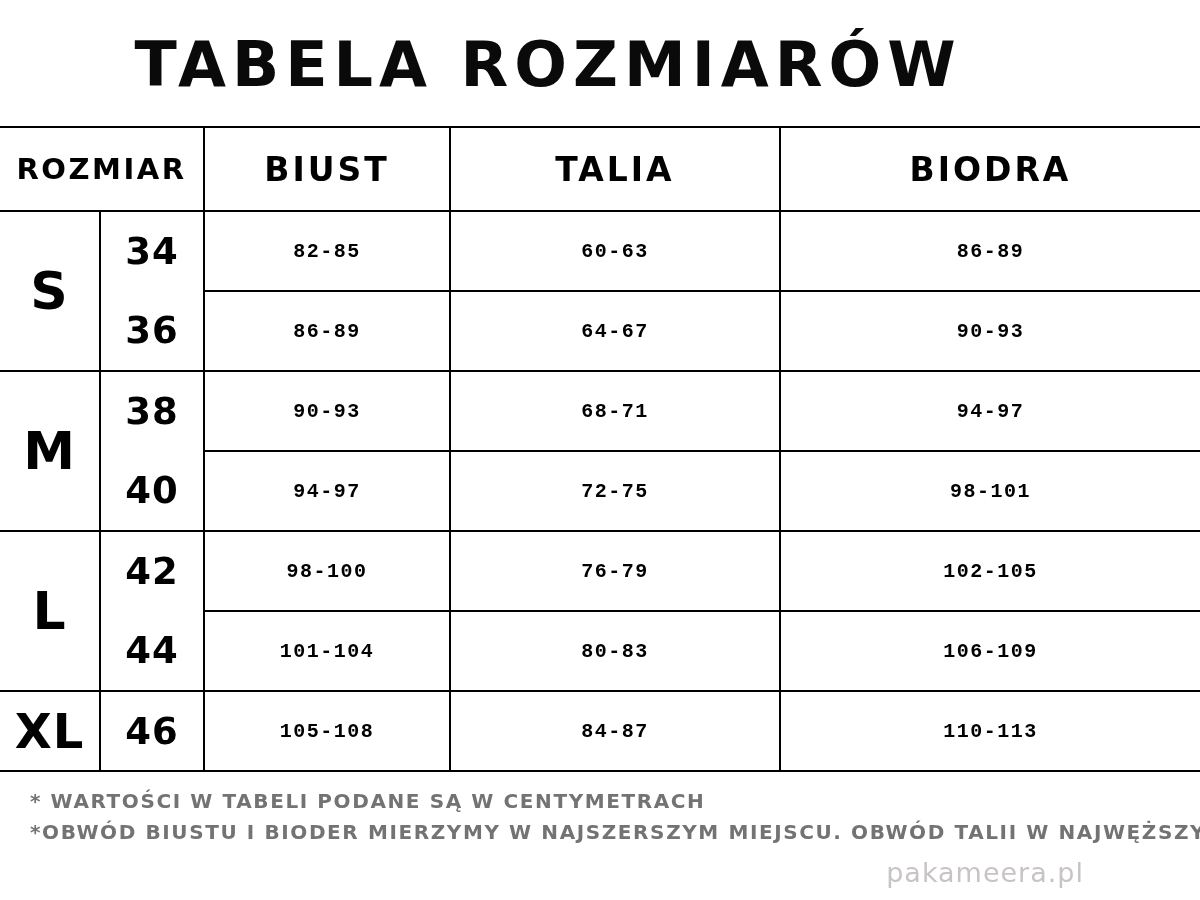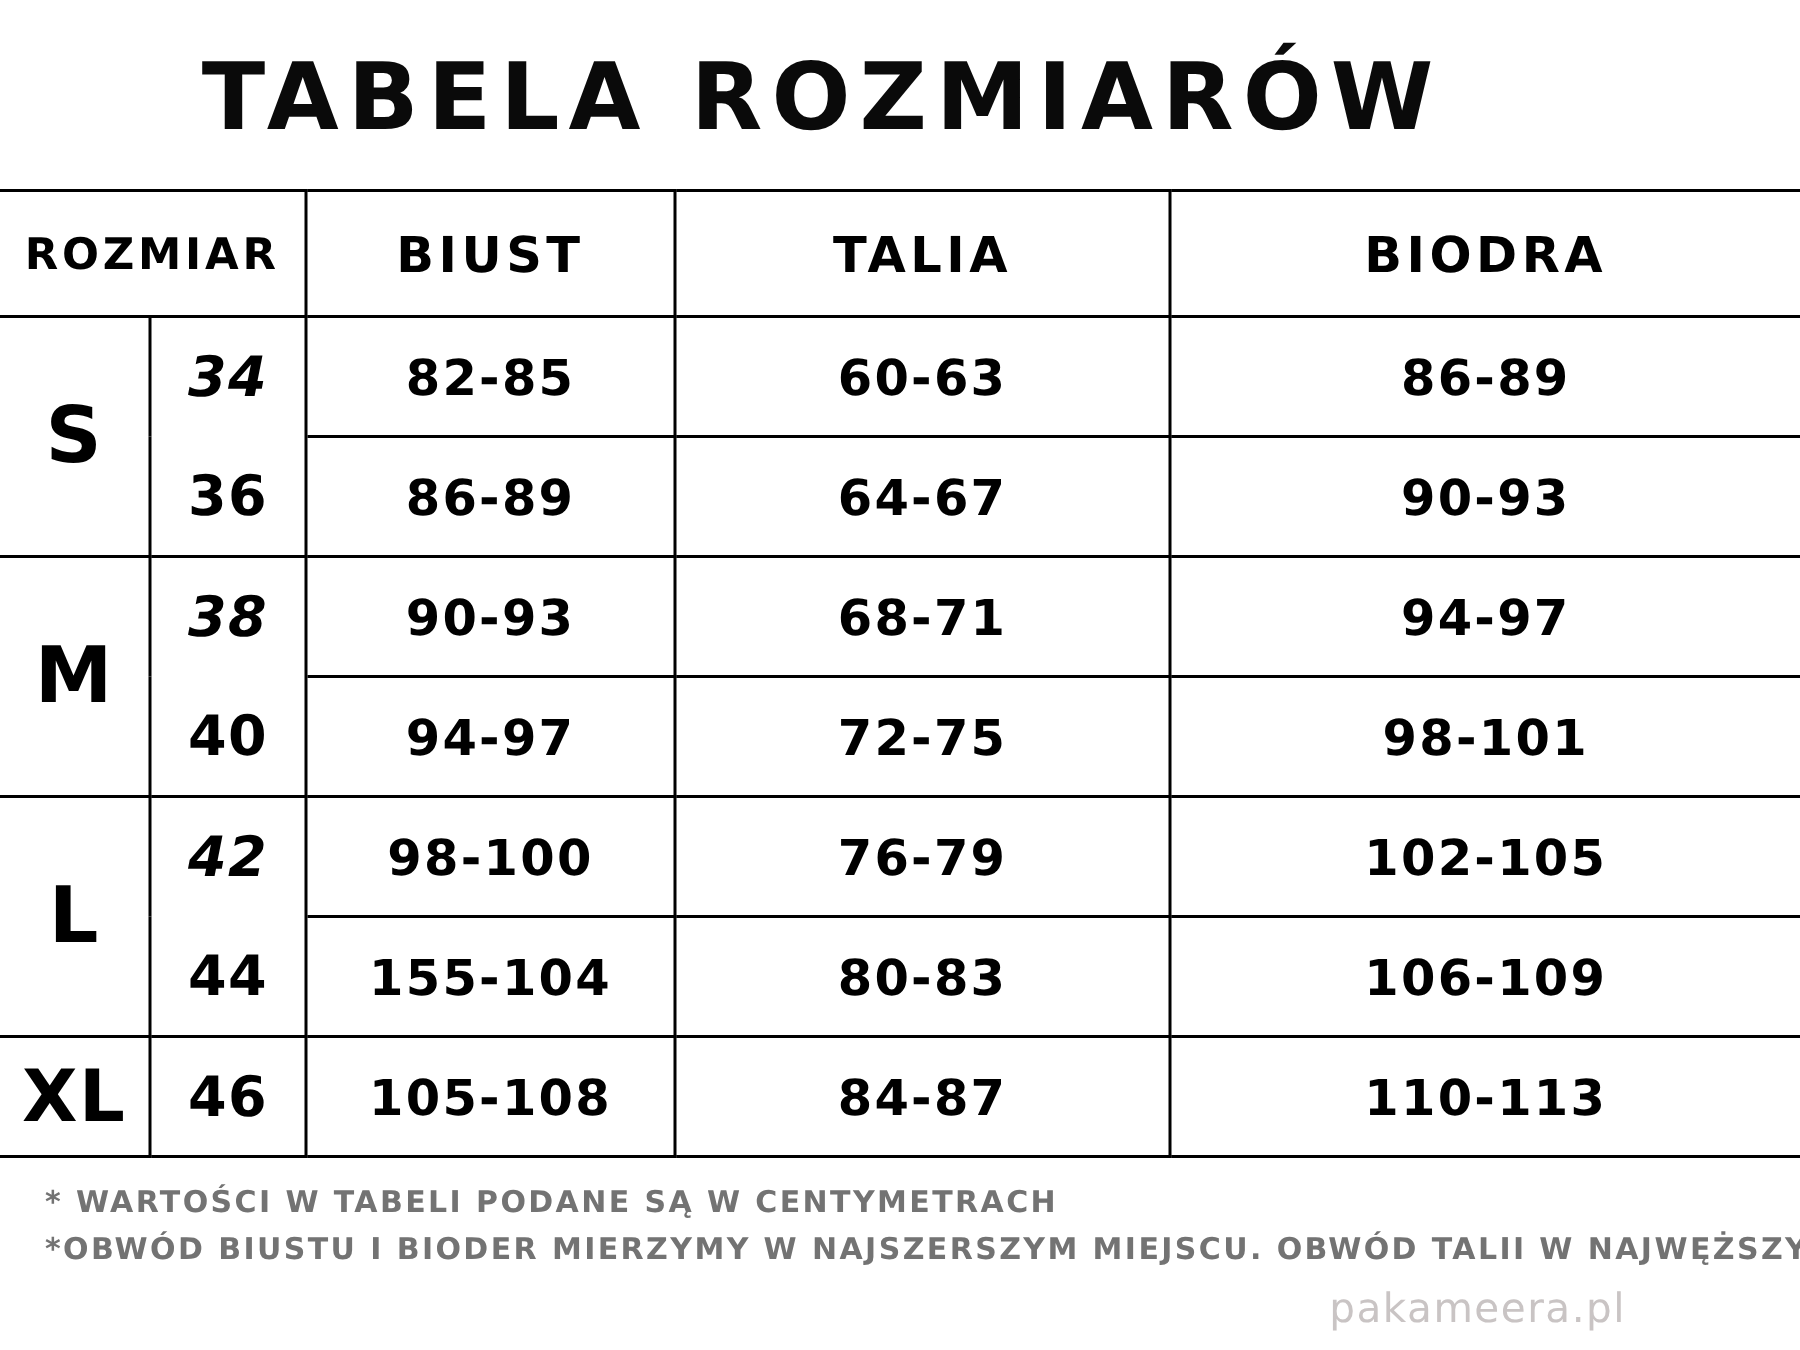--- a/index.html
+++ b/index.html
@@ -92,27 +92,28 @@
   td.letter.xl {
     font-size: 48px;
     border-radius: 32px;
   }
   td.num {
     font-size: 37px;
     font-weight: 700;
     letter-spacing: 1px;
   }
   td.val {
-    font-size: 33px;
+    font-size: 20px;
     font-weight: 700;
     letter-spacing: 1.5px;
-  }
-
-  
-  .no-bottom { border-bottom: none !important; font-style: italic; }
+    font-family: Liberation Mono, monospace;
+  }
+
+  
+  .no-bottom { border-bottom: none !important; }
   .no-top { border-top: none !important; }
 
   
   .footnotes {
     padding: 14px 0 0 30px;
     font-size: 20px;
     font-weight: 700;
     letter-spacing: 1.6px;
     line-height: 1.55;
     color: #737373;
@@ -186,21 +187,21 @@
 
       <tr class="data-row">
         <td class="letter" rowspan="2">L</td>
         <td class="num no-bottom">42</td>
         <td class="val">98-100</td>
         <td class="val">76-79</td>
         <td class="val">102-105</td>
       </tr>
       <tr class="data-row">
         <td class="num no-top">44</td>
-        <td class="val">155-104</td>
+        <td class="val">101-104</td>
         <td class="val">80-83</td>
         <td class="val">106-109</td>
       </tr>
 
       <tr class="data-row">
         <td class="letter xl">XL</td>
         <td class="num">46</td>
         <td class="val">105-108</td>
         <td class="val">84-87</td>
         <td class="val">110-113</td>

